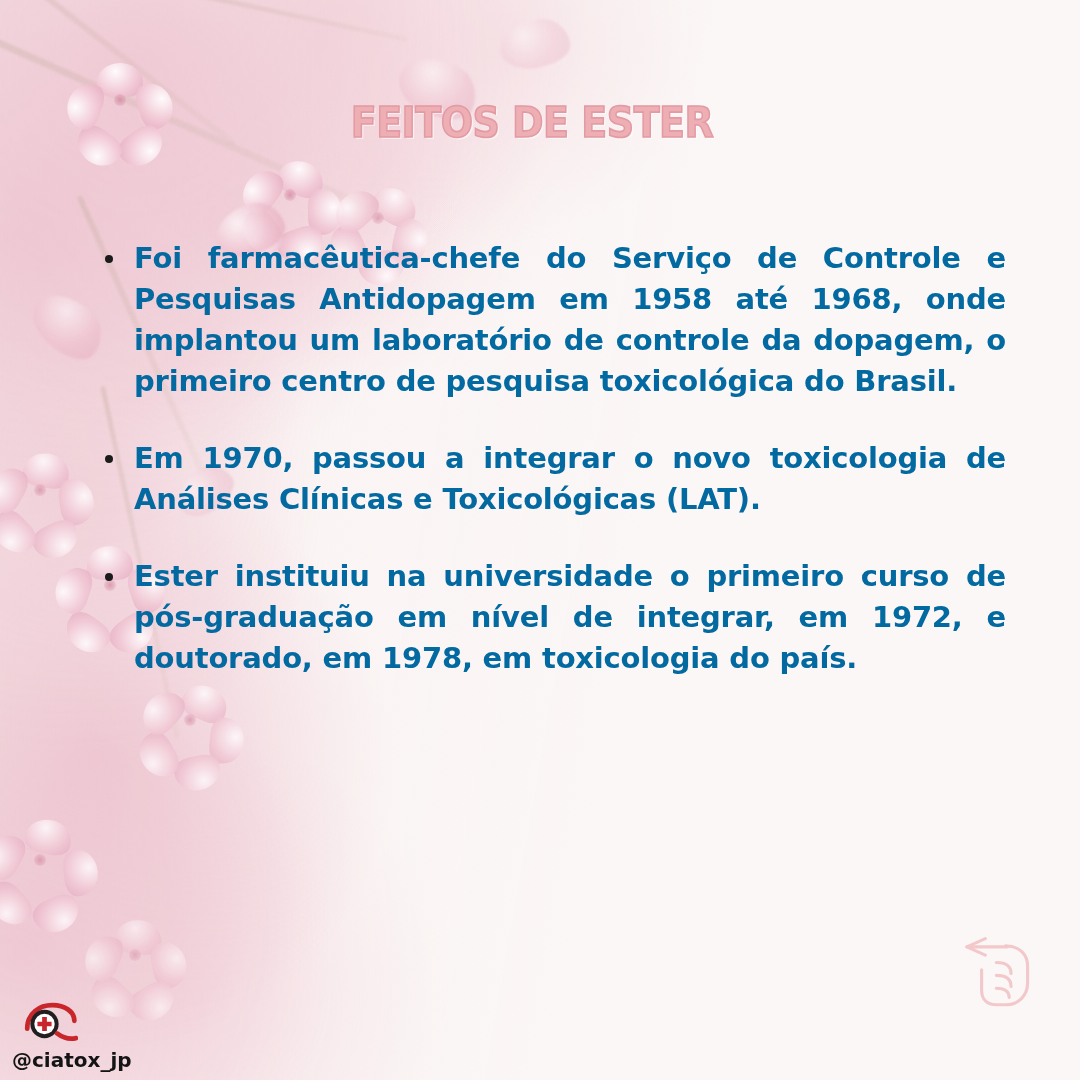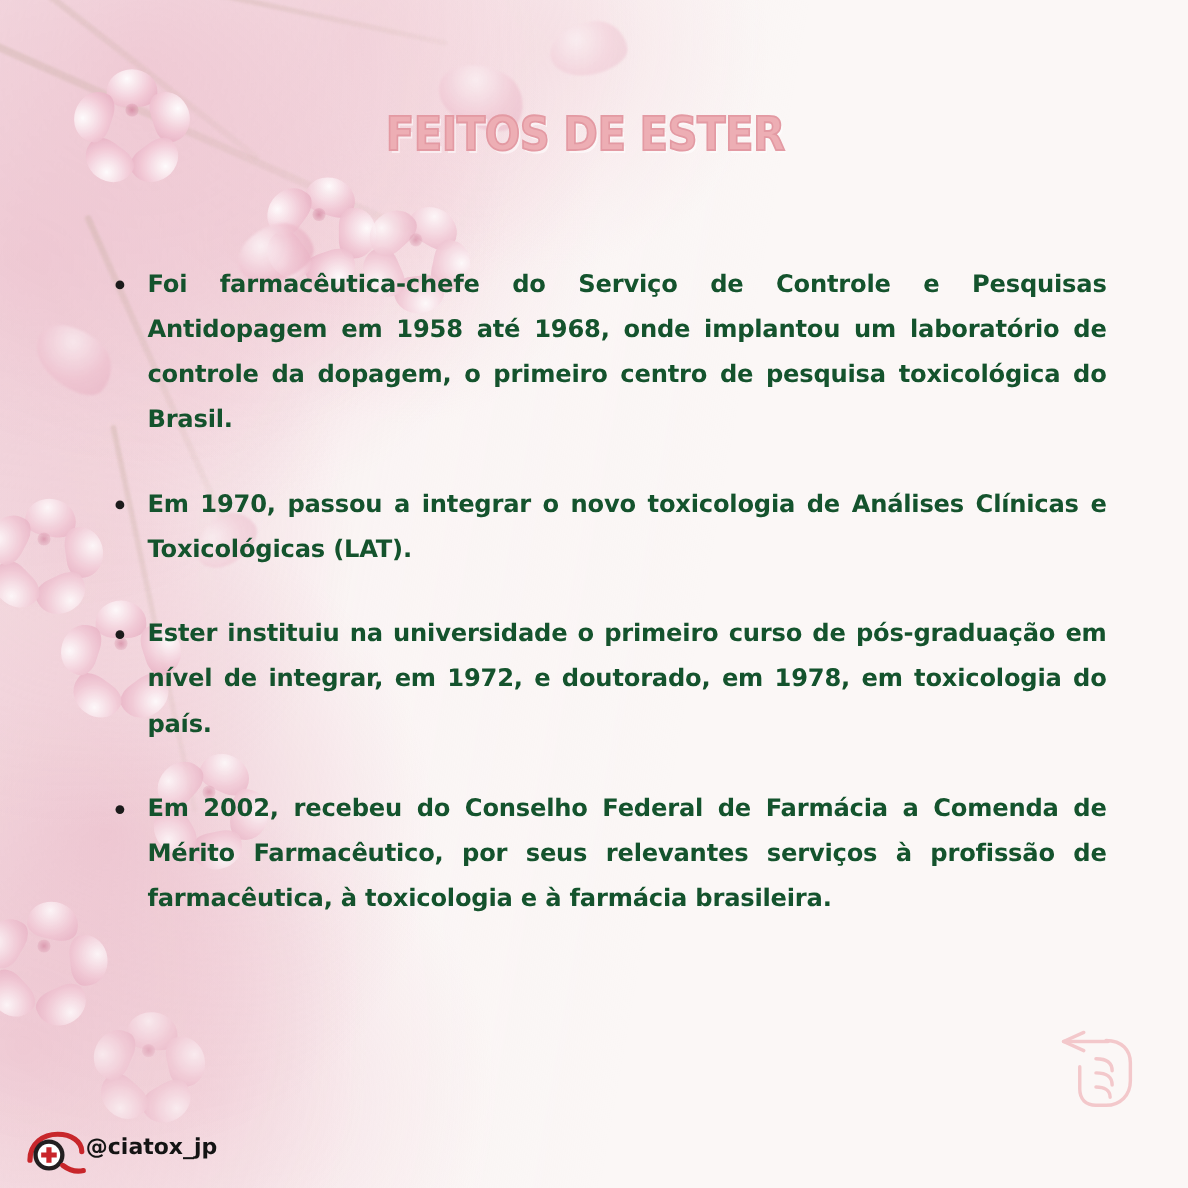--- a/index.html
+++ b/index.html
@@ -94,24 +94,24 @@
   
   .content {
     position:absolute;
     left:98px; top:238px; width:908px;
   }
   ul.bullets { list-style:none; }
   ul.bullets > li {
     position:relative;
     padding-left:36px;
     margin-bottom:36px;
-    color:#14532d;
+    color:#0369a1;
     font-family:"DejaVu Sans", sans-serif;
     font-weight:bold;
-    font-size:22px;
+    font-size:29px;
     line-height:41px;
     text-align:justify;
     text-justify:inter-word;
     letter-spacing:-0.2px;
   }
   ul.bullets > li:last-child { margin-bottom:0; }
   ul.bullets > li::before {
     content:"";
     position:absolute;
     left:7px; top:17px;
@@ -125,21 +125,21 @@
     position:absolute;
     right:34px; bottom:66px;
     width:92px; height:92px;
     opacity:0.95;
   }
 
   
   .brand {
     position:absolute;
     left:12px; bottom:8px;
-    display:flex; flex-direction:row; align-items:flex-start;
+    display:flex; flex-direction:column; align-items:flex-start;
   }
   .logo {
     position:relative;
     width:56px; height:44px;
     margin-left:10px;
   }
   .handle {
     margin-top:2px;
     font-family:"DejaVu Sans", sans-serif;
     font-weight:bold;
@@ -235,21 +235,20 @@
 
   <div class="title-wrap">
     <div class="title">FEITOS DE ESTER</div>
   </div>
 
   <div class="content">
     <ul class="bullets">
       <li>Foi farmacêutica-chefe do Serviço de Controle e Pesquisas Antidopagem em 1958 até 1968, onde implantou um laboratório de controle da dopagem, o primeiro centro de pesquisa toxicológica do Brasil.</li>
       <li>Em 1970, passou a integrar o novo toxicologia de Análises Clínicas e Toxicológicas (LAT).</li>
       <li>Ester instituiu na universidade o primeiro curso de pós-graduação em nível de integrar, em 1972, e doutorado, em 1978, em toxicologia do país.</li>
-      <li>Em 2002, recebeu do Conselho Federal de Farmácia a Comenda de Mérito Farmacêutico, por seus relevantes serviços à profissão de farmacêutica, à toxicologia e à farmácia brasileira.</li>
     </ul>
   </div>
 
   <div class="swipe">
     <svg viewBox="0 0 100 100" width="92" height="92" fill="none" stroke="#f3c6c9" stroke-width="3.4" stroke-linecap="round" stroke-linejoin="round">
       <path d="M34 18 L14 27 L34 36"></path>
       <path d="M14 27 H58"></path>
       <path d="M56 26 C72 26 80 36 80 48 L80 66 C80 80 70 90 56 90 L46 90 C36 90 30 84 30 74 L30 52"></path>
       <path d="M46 44 C56 44 62 48 62 56"></path>
       <path d="M46 58 C56 58 62 62 62 70"></path>

